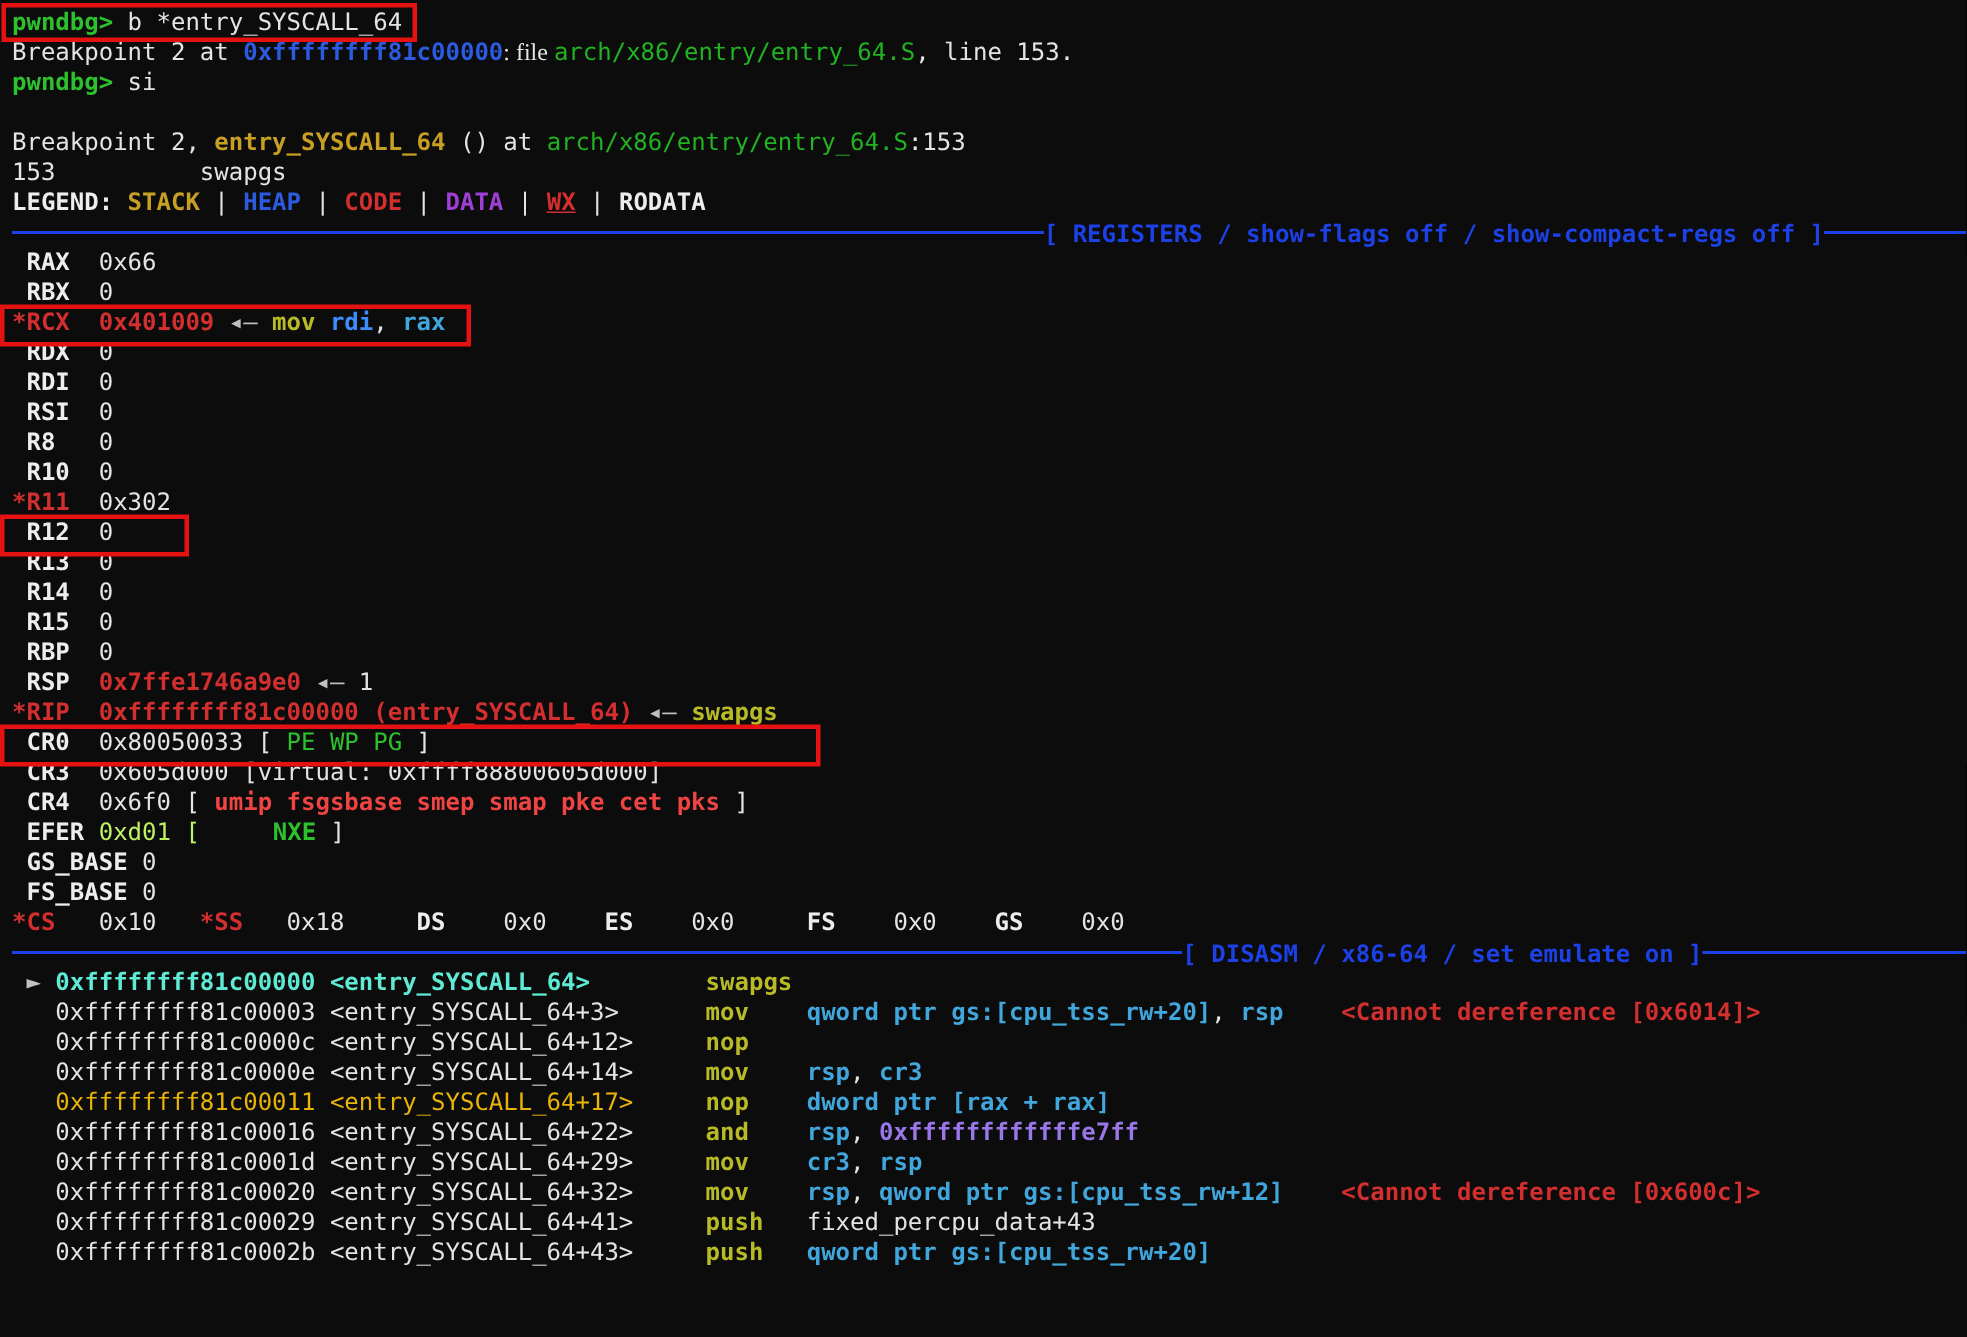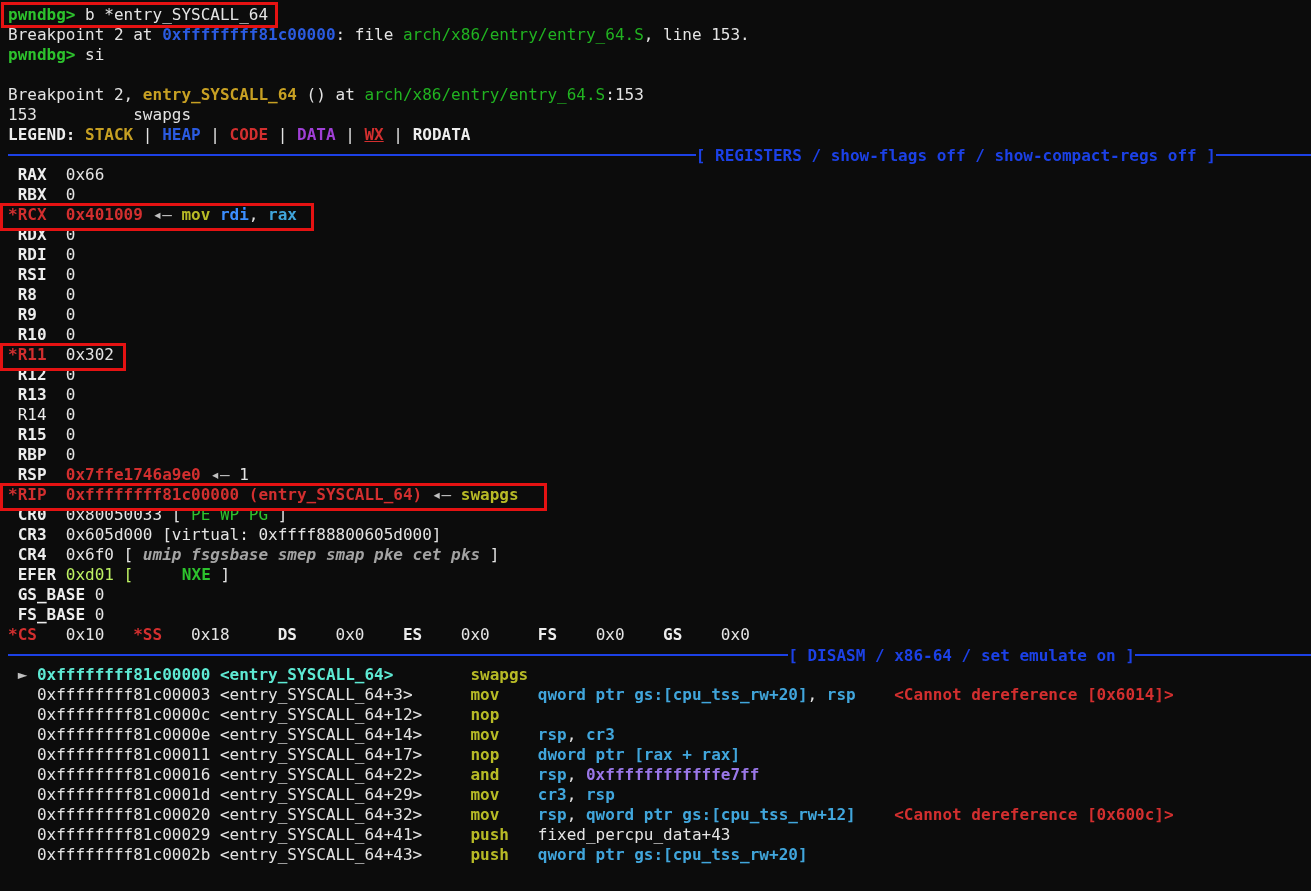--- a/index.html
+++ b/index.html
@@ -26,66 +26,65 @@
   .hl-rcx{left:0px;top:203px;width:314px;height:28px;}
   .hl-r11{left:0px;top:343px;width:126px;height:28px;}
   .hl-rip{left:0px;top:483px;width:547px;height:28px;}
 </style>
 </head>
 <body>
 
 <div class="screen" id="terminal">
     <div class="line"><span style="color: rgb(45, 194, 45); font-weight: bold;">pwndbg&gt;</span><span style="color: rgb(228, 228, 228);"> b *entry_SYSCALL_64</span></div>
     <div class="hl-box hl-cmd" style="border-color: rgb(229, 18, 18);"></div>
-    <div class="line"><span style="color: rgb(228, 228, 228);">Breakpoint 2 at </span><span style="color: rgb(43, 91, 224); font-weight: bold;">0xffffffff81c00000</span><span style="color: rgb(228, 228, 228);">: file </span><span style="color: rgb(33, 179, 33);">arch/x86/entry/entry_64.S</span><span style="color: rgb(228, 228, 228);">, line 153.</span></div>
+    <div class="line"><span style="color: rgb(228, 228, 228);">Breakpoint 2 at </span><span style="color: rgb(43, 91, 224); font-weight: bold;">0xffffffff81c00000</span><span style="color: rgb(228, 228, 228); font-family: Liberation Serif, serif;">: file </span><span style="color: rgb(33, 179, 33);">arch/x86/entry/entry_64.S</span><span style="color: rgb(228, 228, 228);">, line 153.</span></div>
     <div class="line"><span style="color: rgb(45, 194, 45); font-weight: bold;">pwndbg&gt;</span><span style="color: rgb(228, 228, 228);"> si</span></div>
     <div class="line"></div>
     <div class="line"><span style="color: rgb(228, 228, 228);">Breakpoint 2, </span><span style="color: rgb(199, 160, 35); font-weight: bold;">entry_SYSCALL_64</span><span style="color: rgb(228, 228, 228);"> () at </span><span style="color: rgb(33, 179, 33);">arch/x86/entry/entry_64.S</span><span style="color: rgb(228, 228, 228);">:153</span></div>
     <div class="line"><span style="color: rgb(228, 228, 228);">153          swapgs</span></div>
     <div class="line"><span style="color: rgb(237, 237, 237); font-weight: bold;">LEGEND: </span><span style="color: rgb(199, 160, 35); font-weight: bold;">STACK</span><span style="color: rgb(228, 228, 228);"> | </span><span style="color: rgb(43, 91, 224); font-weight: bold;">HEAP</span><span style="color: rgb(228, 228, 228);"> | </span><span style="color: rgb(211, 47, 47); font-weight: bold;">CODE</span><span style="color: rgb(228, 228, 228);"> | </span><span style="color: rgb(160, 63, 214); font-weight: bold;">DATA</span><span style="color: rgb(228, 228, 228);"> | </span><span style="color: rgb(211, 47, 47); font-weight: bold; text-decoration: underline;">WX</span><span style="color: rgb(228, 228, 228);"> | </span><span style="color: rgb(237, 237, 237); font-weight: bold;">RODATA</span></div>
     <div class="sep">
       <div class="rule grow" style="background: rgb(28, 65, 230);"></div>
       <span class="lbl" style="color: rgb(28, 65, 230);">[ REGISTERS / show-flags off / show-compact-regs off ]</span>
       <div class="rule right-registers" style="background: rgb(28, 65, 230);"></div>
     </div>
     <div class="line"><span style="color: rgb(237, 237, 237); font-weight: bold;"> RAX  </span><span style="color: rgb(228, 228, 228);">0x66</span></div>
     <div class="line"><span style="color: rgb(237, 237, 237); font-weight: bold;"> RBX  </span><span style="color: rgb(228, 228, 228);">0</span></div>
     <div class="line"><span style="color: rgb(211, 47, 47); font-weight: bold;">*RCX  0x401009</span><span style="color: rgb(192, 192, 192);"> ◂— </span><span style="color: rgb(184, 187, 38); font-weight: bold;">mov </span><span style="color: rgb(60, 142, 255); font-weight: bold;">rdi</span><span style="color: rgb(228, 228, 228);">, </span><span style="color: rgb(65, 166, 220); font-weight: bold;">rax</span></div>
     <div class="hl-box hl-rcx" style="border-color: rgb(229, 18, 18);"></div>
     <div class="line"><span style="color: rgb(237, 237, 237); font-weight: bold;"> RDX  </span><span style="color: rgb(228, 228, 228);">0</span></div>
     <div class="line"><span style="color: rgb(237, 237, 237); font-weight: bold;"> RDI  </span><span style="color: rgb(228, 228, 228);">0</span></div>
     <div class="line"><span style="color: rgb(237, 237, 237); font-weight: bold;"> RSI  </span><span style="color: rgb(228, 228, 228);">0</span></div>
     <div class="line"><span style="color: rgb(237, 237, 237); font-weight: bold;"> R8   </span><span style="color: rgb(228, 228, 228);">0</span></div>
-    <div class="line"><span style="color: rgb(237, 237, 237); font-weight: bold;"> R9   </span><span style="color: rgb(228, 228, 228);">0</span></div>
     <div class="line"><span style="color: rgb(237, 237, 237); font-weight: bold;"> R10  </span><span style="color: rgb(228, 228, 228);">0</span></div>
     <div class="line"><span style="color: rgb(211, 47, 47); font-weight: bold;">*R11  </span><span style="color: rgb(228, 228, 228);">0x302</span></div>
     <div class="hl-box hl-r11" style="border-color: rgb(229, 18, 18);"></div>
     <div class="line"><span style="color: rgb(237, 237, 237); font-weight: bold;"> R12  </span><span style="color: rgb(228, 228, 228);">0</span></div>
     <div class="line"><span style="color: rgb(237, 237, 237); font-weight: bold;"> R13  </span><span style="color: rgb(228, 228, 228);">0</span></div>
-    <div class="line"><span style="color: rgb(237, 237, 237); font-weight: normal;"> R14  </span><span style="color: rgb(228, 228, 228);">0</span></div>
+    <div class="line"><span style="color: rgb(237, 237, 237); font-weight: bold;"> R14  </span><span style="color: rgb(228, 228, 228);">0</span></div>
     <div class="line"><span style="color: rgb(237, 237, 237); font-weight: bold;"> R15  </span><span style="color: rgb(228, 228, 228);">0</span></div>
     <div class="line"><span style="color: rgb(237, 237, 237); font-weight: bold;"> RBP  </span><span style="color: rgb(228, 228, 228);">0</span></div>
     <div class="line"><span style="color: rgb(237, 237, 237); font-weight: bold;"> RSP  </span><span style="color: rgb(211, 47, 47); font-weight: bold;">0x7ffe1746a9e0</span><span style="color: rgb(192, 192, 192);"> ◂— </span><span style="color: rgb(228, 228, 228);">1</span></div>
     <div class="line"><span style="color: rgb(211, 47, 47); font-weight: bold;">*RIP  0xffffffff81c00000 (entry_SYSCALL_64)</span><span style="color: rgb(192, 192, 192);"> ◂— </span><span style="color: rgb(184, 187, 38); font-weight: bold;">swapgs</span></div>
     <div class="hl-box hl-rip" style="border-color: rgb(229, 18, 18);"></div>
     <div class="line"><span style="color: rgb(237, 237, 237); font-weight: bold;"> CR0  </span><span style="color: rgb(228, 228, 228);">0x80050033 [ </span><span style="color: rgb(45, 194, 45); font-weight: normal;">PE WP PG</span><span style="color: rgb(228, 228, 228);"> ]</span></div>
     <div class="line"><span style="color: rgb(237, 237, 237); font-weight: bold;"> CR3  </span><span style="color: rgb(228, 228, 228);">0x605d000 [virtual: 0xffff88800605d000]</span></div>
-    <div class="line"><span style="color: rgb(237, 237, 237); font-weight: bold; margin-top: 12px;"> CR4  </span><span style="color: rgb(228, 228, 228);">0x6f0 [ </span><span style="color: #a3a3a3; font-weight: bold; font-style: italic;">umip fsgsbase smep smap pke cet pks</span><span style="color: rgb(228, 228, 228);"> ]</span></div>
+    <div class="line"><span style="color: rgb(237, 237, 237); font-weight: bold; margin-top: 12px;"> CR4  </span><span style="color: rgb(228, 228, 228);">0x6f0 [ </span><span style="color: #ef4444; font-weight: bold;">umip fsgsbase smep smap pke cet pks</span><span style="color: rgb(228, 228, 228);"> ]</span></div>
     <div class="line"><span style="color: rgb(237, 237, 237); font-weight: bold;"> EFER </span><span style="color: #bef264;">0xd01 [ </span><span style="color: rgb(45, 194, 45); font-weight: bold; margin-left: 39px;">NXE</span><span style="color: rgb(228, 228, 228);"> ]</span></div>
     <div class="line"><span style="color: rgb(237, 237, 237); font-weight: bold;"> GS_BASE </span><span style="color: rgb(228, 228, 228);">0</span></div>
     <div class="line"><span style="color: rgb(237, 237, 237); font-weight: bold;"> FS_BASE </span><span style="color: rgb(228, 228, 228);">0</span></div>
     <div class="line"><span style="color: rgb(211, 47, 47); font-weight: bold;">*CS</span><span style="color: rgb(228, 228, 228);">   0x10   </span><span style="color: rgb(211, 47, 47); font-weight: bold;">*SS</span><span style="color: rgb(228, 228, 228);">   0x18     </span><span style="color: rgb(237, 237, 237); font-weight: bold;">DS</span><span style="color: rgb(228, 228, 228);">    0x0    </span><span style="color: rgb(237, 237, 237); font-weight: bold;">ES</span><span style="color: rgb(228, 228, 228);">    0x0     </span><span style="color: rgb(237, 237, 237); font-weight: bold;">FS</span><span style="color: rgb(228, 228, 228);">    0x0    </span><span style="color: rgb(237, 237, 237); font-weight: bold;">GS</span><span style="color: rgb(228, 228, 228);">    0x0</span></div>
     <div class="sep">
       <div class="rule grow" style="background: rgb(28, 65, 230);"></div>
       <span class="lbl" style="color: rgb(28, 65, 230);">[ DISASM / x86-64 / set emulate on ]</span>
       <div class="rule right-disasm" style="background: rgb(28, 65, 230);"></div>
     </div>
     <div class="line"><span style="color: rgb(192, 192, 192);"> ► </span><span style="color: #5eead4; font-weight: bold;">0xffffffff81c00000 &lt;entry_SYSCALL_64&gt;</span><span style="color: rgb(228, 228, 228);">        </span><span style="color: rgb(184, 187, 38); font-weight: bold;">swapgs</span></div>
     <div class="line"><span style="color: rgb(228, 228, 228);">   0xffffffff81c00003 &lt;entry_SYSCALL_64+3&gt;      </span><span style="color: rgb(184, 187, 38); font-weight: bold;">mov</span><span style="color: rgb(228, 228, 228);">    </span><span style="color: rgb(65, 166, 220); font-weight: bold;">qword ptr gs:[cpu_tss_rw+20]</span><span style="color: rgb(228, 228, 228);">, </span><span style="color: rgb(65, 166, 220); font-weight: bold;">rsp</span><span style="color: rgb(228, 228, 228);">    </span><span style="color: rgb(211, 47, 47); font-weight: bold;">&lt;Cannot dereference [0x6014]&gt;</span></div>
     <div class="line"><span style="color: rgb(228, 228, 228);">   0xffffffff81c0000c &lt;entry_SYSCALL_64+12&gt;     </span><span style="color: rgb(184, 187, 38); font-weight: bold;">nop</span></div>
     <div class="line"><span style="color: rgb(228, 228, 228);">   0xffffffff81c0000e &lt;entry_SYSCALL_64+14&gt;     </span><span style="color: rgb(184, 187, 38); font-weight: bold;">mov</span><span style="color: rgb(228, 228, 228);">    </span><span style="color: rgb(65, 166, 220); font-weight: bold;">rsp</span><span style="color: rgb(228, 228, 228);">, </span><span style="color: rgb(65, 166, 220); font-weight: bold;">cr3</span></div>
-    <div class="line"><span style="color: #e5e5e5; margin-top: 22px;">   0xffffffff81c00011 &lt;entry_SYSCALL_64+17&gt;     </span><span style="color: rgb(184, 187, 38); font-weight: bold;">nop</span><span style="color: rgb(228, 228, 228);">    </span><span style="color: rgb(65, 166, 220); font-weight: bold;">dword ptr [rax + rax]</span></div>
+    <div class="line"><span style="color: #eab308; margin-top: 22px;">   0xffffffff81c00011 &lt;entry_SYSCALL_64+17&gt;     </span><span style="color: rgb(184, 187, 38); font-weight: bold;">nop</span><span style="color: rgb(228, 228, 228);">    </span><span style="color: rgb(65, 166, 220); font-weight: bold;">dword ptr [rax + rax]</span></div>
     <div class="line"><span style="color: rgb(228, 228, 228);">   0xffffffff81c00016 &lt;entry_SYSCALL_64+22&gt;     </span><span style="color: rgb(184, 187, 38); font-weight: bold;">and</span><span style="color: rgb(228, 228, 228);">    </span><span style="color: rgb(65, 166, 220); font-weight: bold;">rsp</span><span style="color: rgb(228, 228, 228);">, </span><span style="color: rgb(154, 119, 232); font-weight: bold;">0xffffffffffffe7ff</span></div>
     <div class="line"><span style="color: rgb(228, 228, 228);">   0xffffffff81c0001d &lt;entry_SYSCALL_64+29&gt;     </span><span style="color: rgb(184, 187, 38); font-weight: bold;">mov</span><span style="color: rgb(228, 228, 228);">    </span><span style="color: rgb(65, 166, 220); font-weight: bold;">cr3</span><span style="color: rgb(228, 228, 228);">, </span><span style="color: rgb(65, 166, 220); font-weight: bold;">rsp</span></div>
     <div class="line"><span style="color: rgb(228, 228, 228);">   0xffffffff81c00020 &lt;entry_SYSCALL_64+32&gt;     </span><span style="color: rgb(184, 187, 38); font-weight: bold;">mov</span><span style="color: rgb(228, 228, 228);">    </span><span style="color: rgb(65, 166, 220); font-weight: bold;">rsp</span><span style="color: rgb(228, 228, 228);">, </span><span style="color: rgb(65, 166, 220); font-weight: bold;">qword ptr gs:[cpu_tss_rw+12]</span><span style="color: rgb(228, 228, 228);">    </span><span style="color: rgb(211, 47, 47); font-weight: bold;">&lt;Cannot dereference [0x600c]&gt;</span></div>
     <div class="line"><span style="color: rgb(228, 228, 228);">   0xffffffff81c00029 &lt;entry_SYSCALL_64+41&gt;     </span><span style="color: rgb(184, 187, 38); font-weight: bold;">push</span><span style="color: rgb(228, 228, 228);">   fixed_percpu_data+43</span></div>
     <div class="line"><span style="color: rgb(228, 228, 228);">   0xffffffff81c0002b &lt;entry_SYSCALL_64+43&gt;     </span><span style="color: rgb(184, 187, 38); font-weight: bold;">push</span><span style="color: rgb(228, 228, 228);">   </span><span style="color: rgb(65, 166, 220); font-weight: bold;">qword ptr gs:[cpu_tss_rw+20]</span></div>
   </div>
 
 </body></html>

